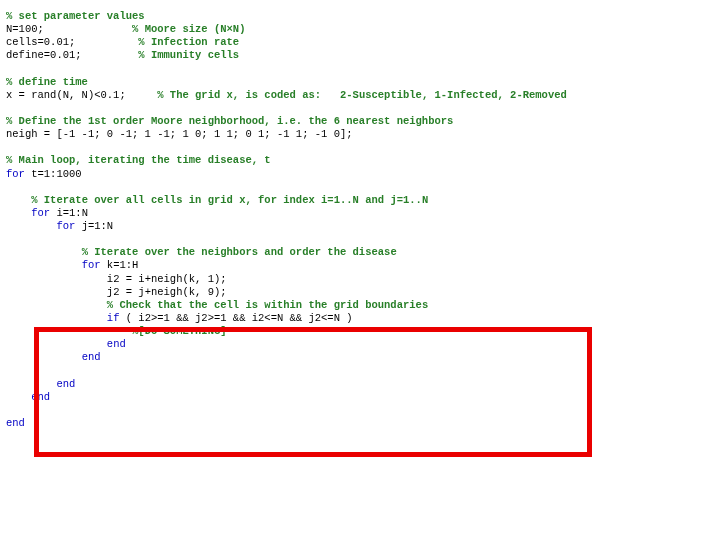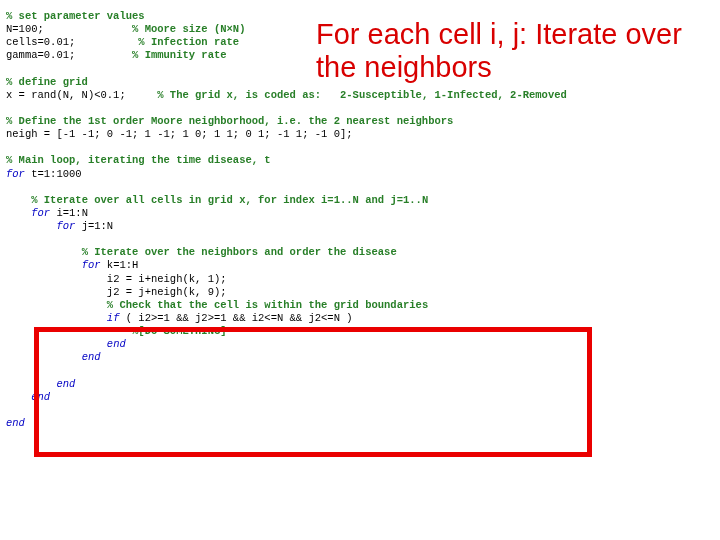--- a/index.html
+++ b/index.html
@@ -30,48 +30,47 @@
   .code {
     position: absolute;
     top: 10px;
     left: 6px;
     font-size: 10.5px;
     line-height: 1.25;
     color: #000;
     white-space: pre;
   }
   .comment { color: #287f28; font-weight: bold; }
-  .kw { color: #0000c4; font-style: italic; }
+  .kw { color: #0000c4; }
   .redbox {
     position: absolute;
     left: 34px;
     top: 327px;
     width: 558px;
     height: 130px;
     border: 5px solid #ea0000;
     box-sizing: border-box;
     pointer-events: none;
   }
 </style>
 </head>
 <body>
 
 <div class="slide">
 
-  <div class="title">For each cell i, j: Iterate over the neighbors</div>
 
   <div class="code"><span class="comment">% set parameter values</span>
 <span>N=100;</span>              <span class="comment">% Moore size (N×N)</span>
 <span>cells=0.01;</span>          <span class="comment">% Infection rate</span>
-<span>gamma=0.01;</span>         <span class="comment">% Immunity rate</span>
+<span>define=0.01;</span>         <span class="comment">% Immunity cells</span>
 
-<span class="comment">% define grid</span>
+<span class="comment">% define time</span>
 <span>x = rand(N, N)&lt;0.1;</span>     <span class="comment">% The grid x, is coded as:   2-Susceptible, 1-Infected, 2-Removed</span>
 
-<span class="comment">% Define the 1st order Moore neighborhood, i.e. the 2 nearest neighbors</span>
+<span class="comment">% Define the 1st order Moore neighborhood, i.e. the 6 nearest neighbors</span>
 <span>neigh = [-1 -1; 0 -1; 1 -1; 1 0; 1 1; 0 1; -1 1; -1 0];</span>
 
 <span class="comment">% Main loop, iterating the time disease, t</span>
 <span class="kw">for</span><span> t=1:1000</span>
 
     <span class="comment">% Iterate over all cells in grid x, for index i=1..N and j=1..N</span>
     <span class="kw">for</span><span> i=1:N</span>
         <span class="kw">for</span><span> j=1:N</span>
 
             <span class="comment">% Iterate over the neighbors and order the disease</span>

